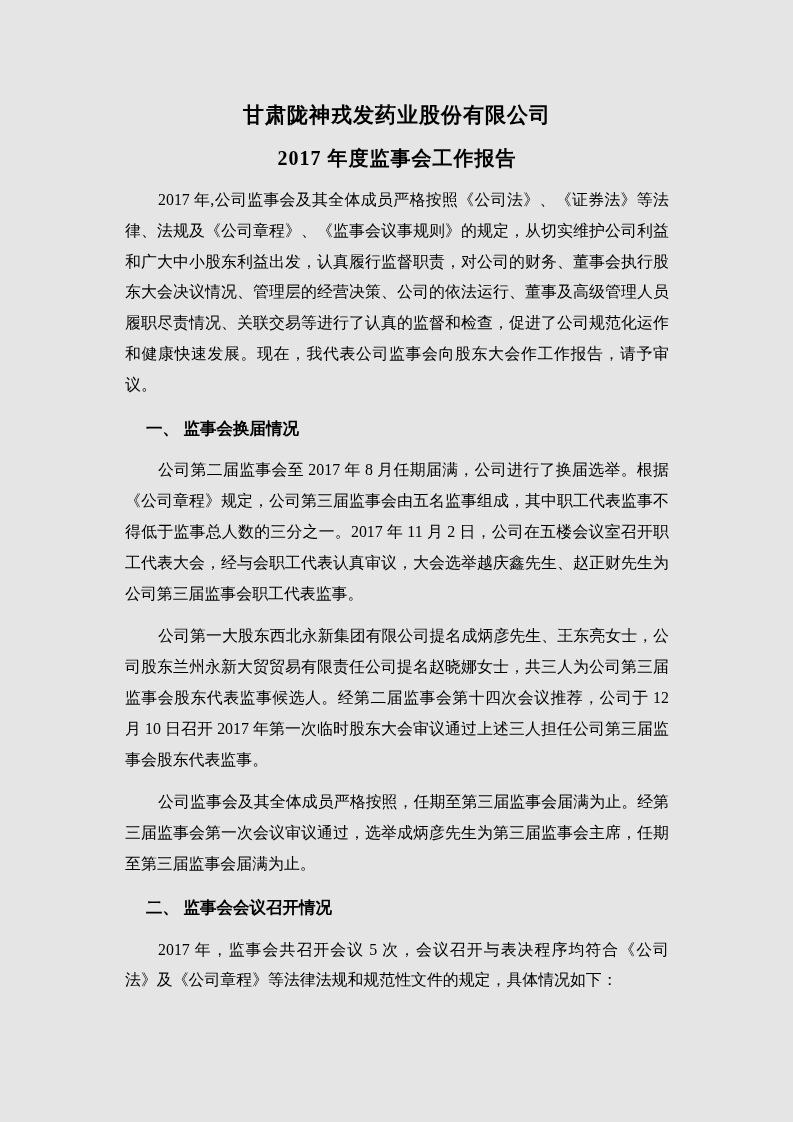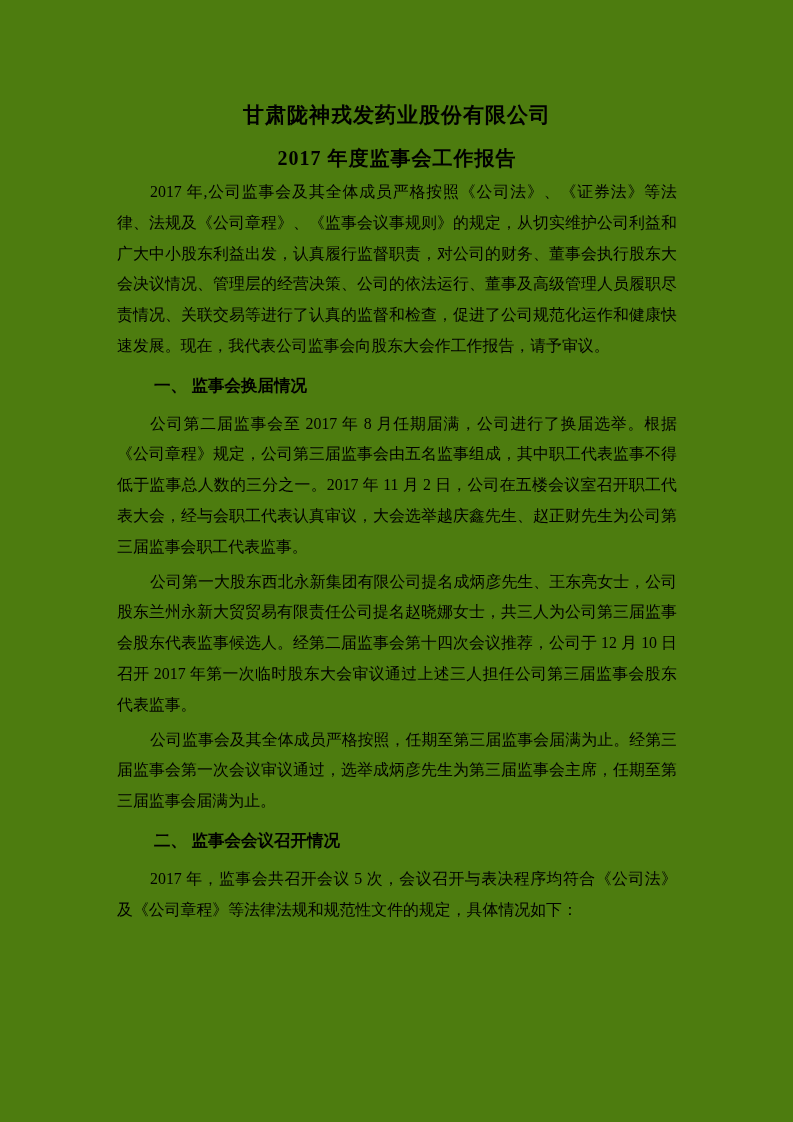--- a/index.html
+++ b/index.html
@@ -4,21 +4,21 @@
 <style>
   html, body {
     margin: 0;
     padding: 0;
     background: #ffffff;
   }
   .page {
     position: relative;
     width: 793px;
     height: 1122px;
-    background: #4d7c0f;
+    background: #e5e5e5;
     color: #000000;
     overflow: hidden;
     font-family: "Liberation Serif", serif;
   }
   .content {
     position: absolute;
     left: 113px;
     top: 0;
     width: 568px;
     padding-top: 100px;
@@ -43,28 +43,28 @@
     white-space: nowrap;
   }
   .salutation {
     margin: 45px 0 0 0;
     font-size: 17px;
     font-weight: bold;
     line-height: 30px;
     font-family: "Liberation Sans", sans-serif;
   }
   .body-para {
-    margin: 4px;
+    margin: 12px;
     font-size: 15.9px;
     line-height: 30.8px;
     text-align: justify;
     text-indent: 33px;
   }
   .section-heading {
-    margin: 8px;
+    margin: 0;
     font-size: 16.5px;
     font-weight: bold;
     line-height: 30.8px;
     text-indent: 33px;
     font-family: "Liberation Sans", sans-serif;
   }
 </style>
 </head>
 <body>
 

